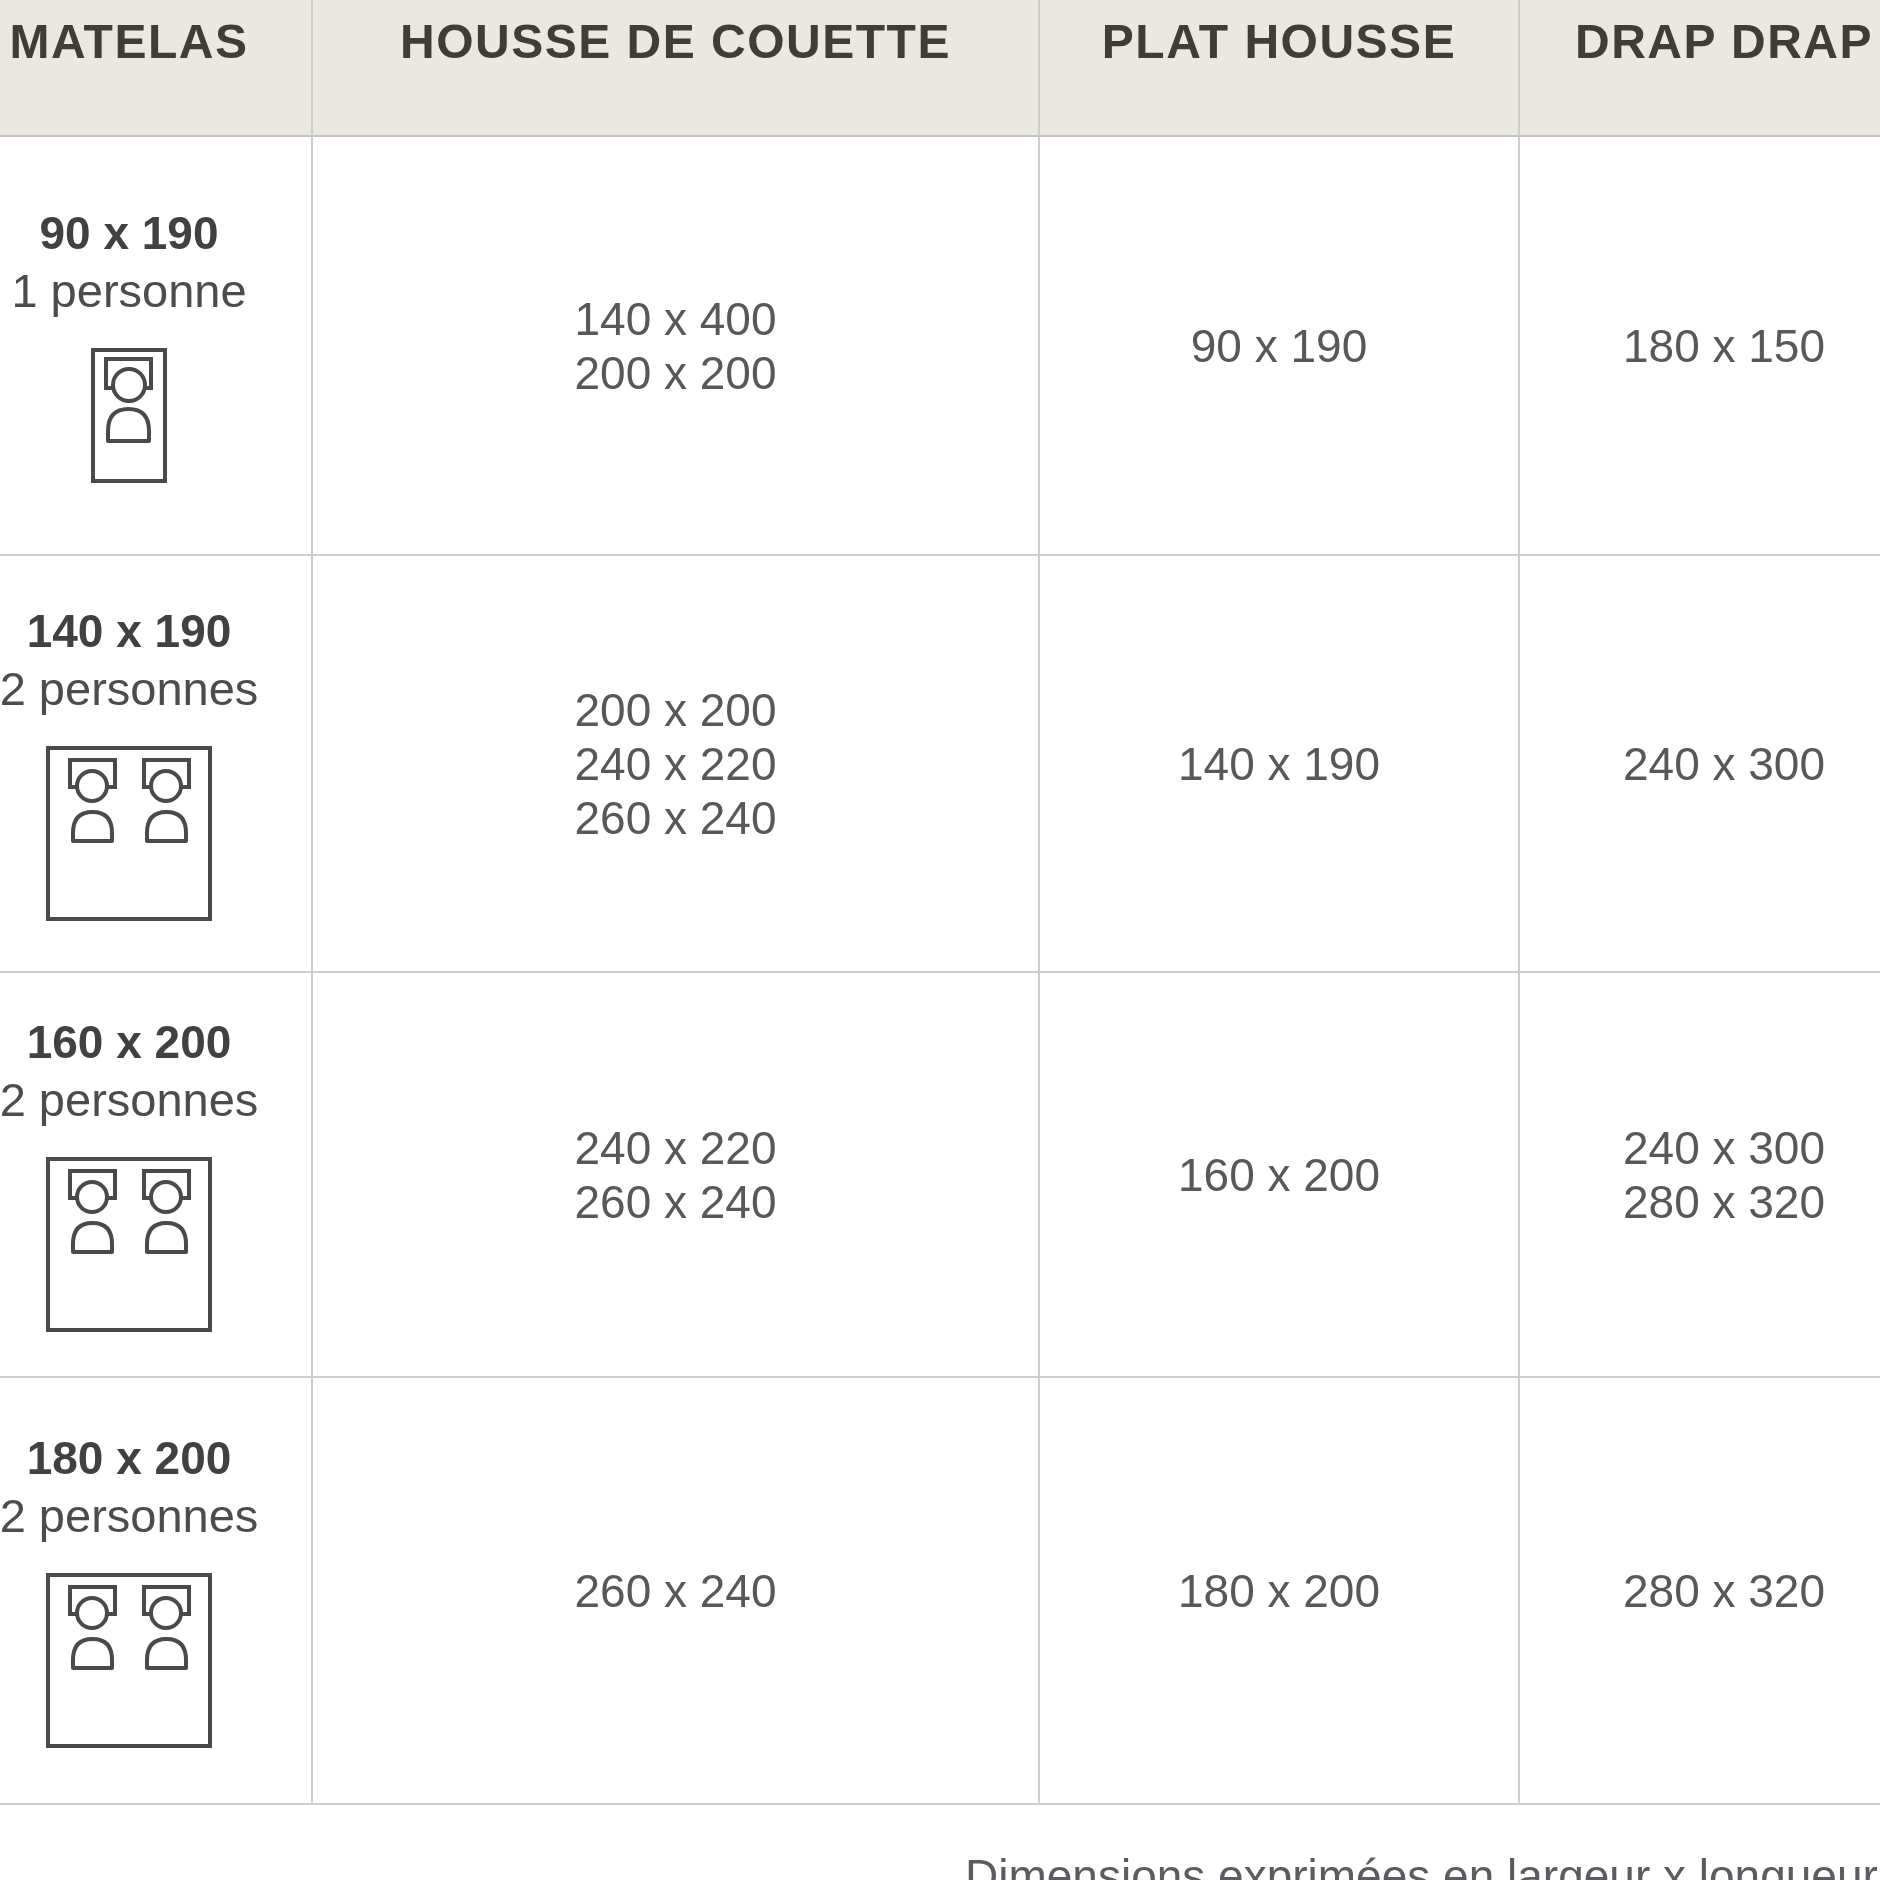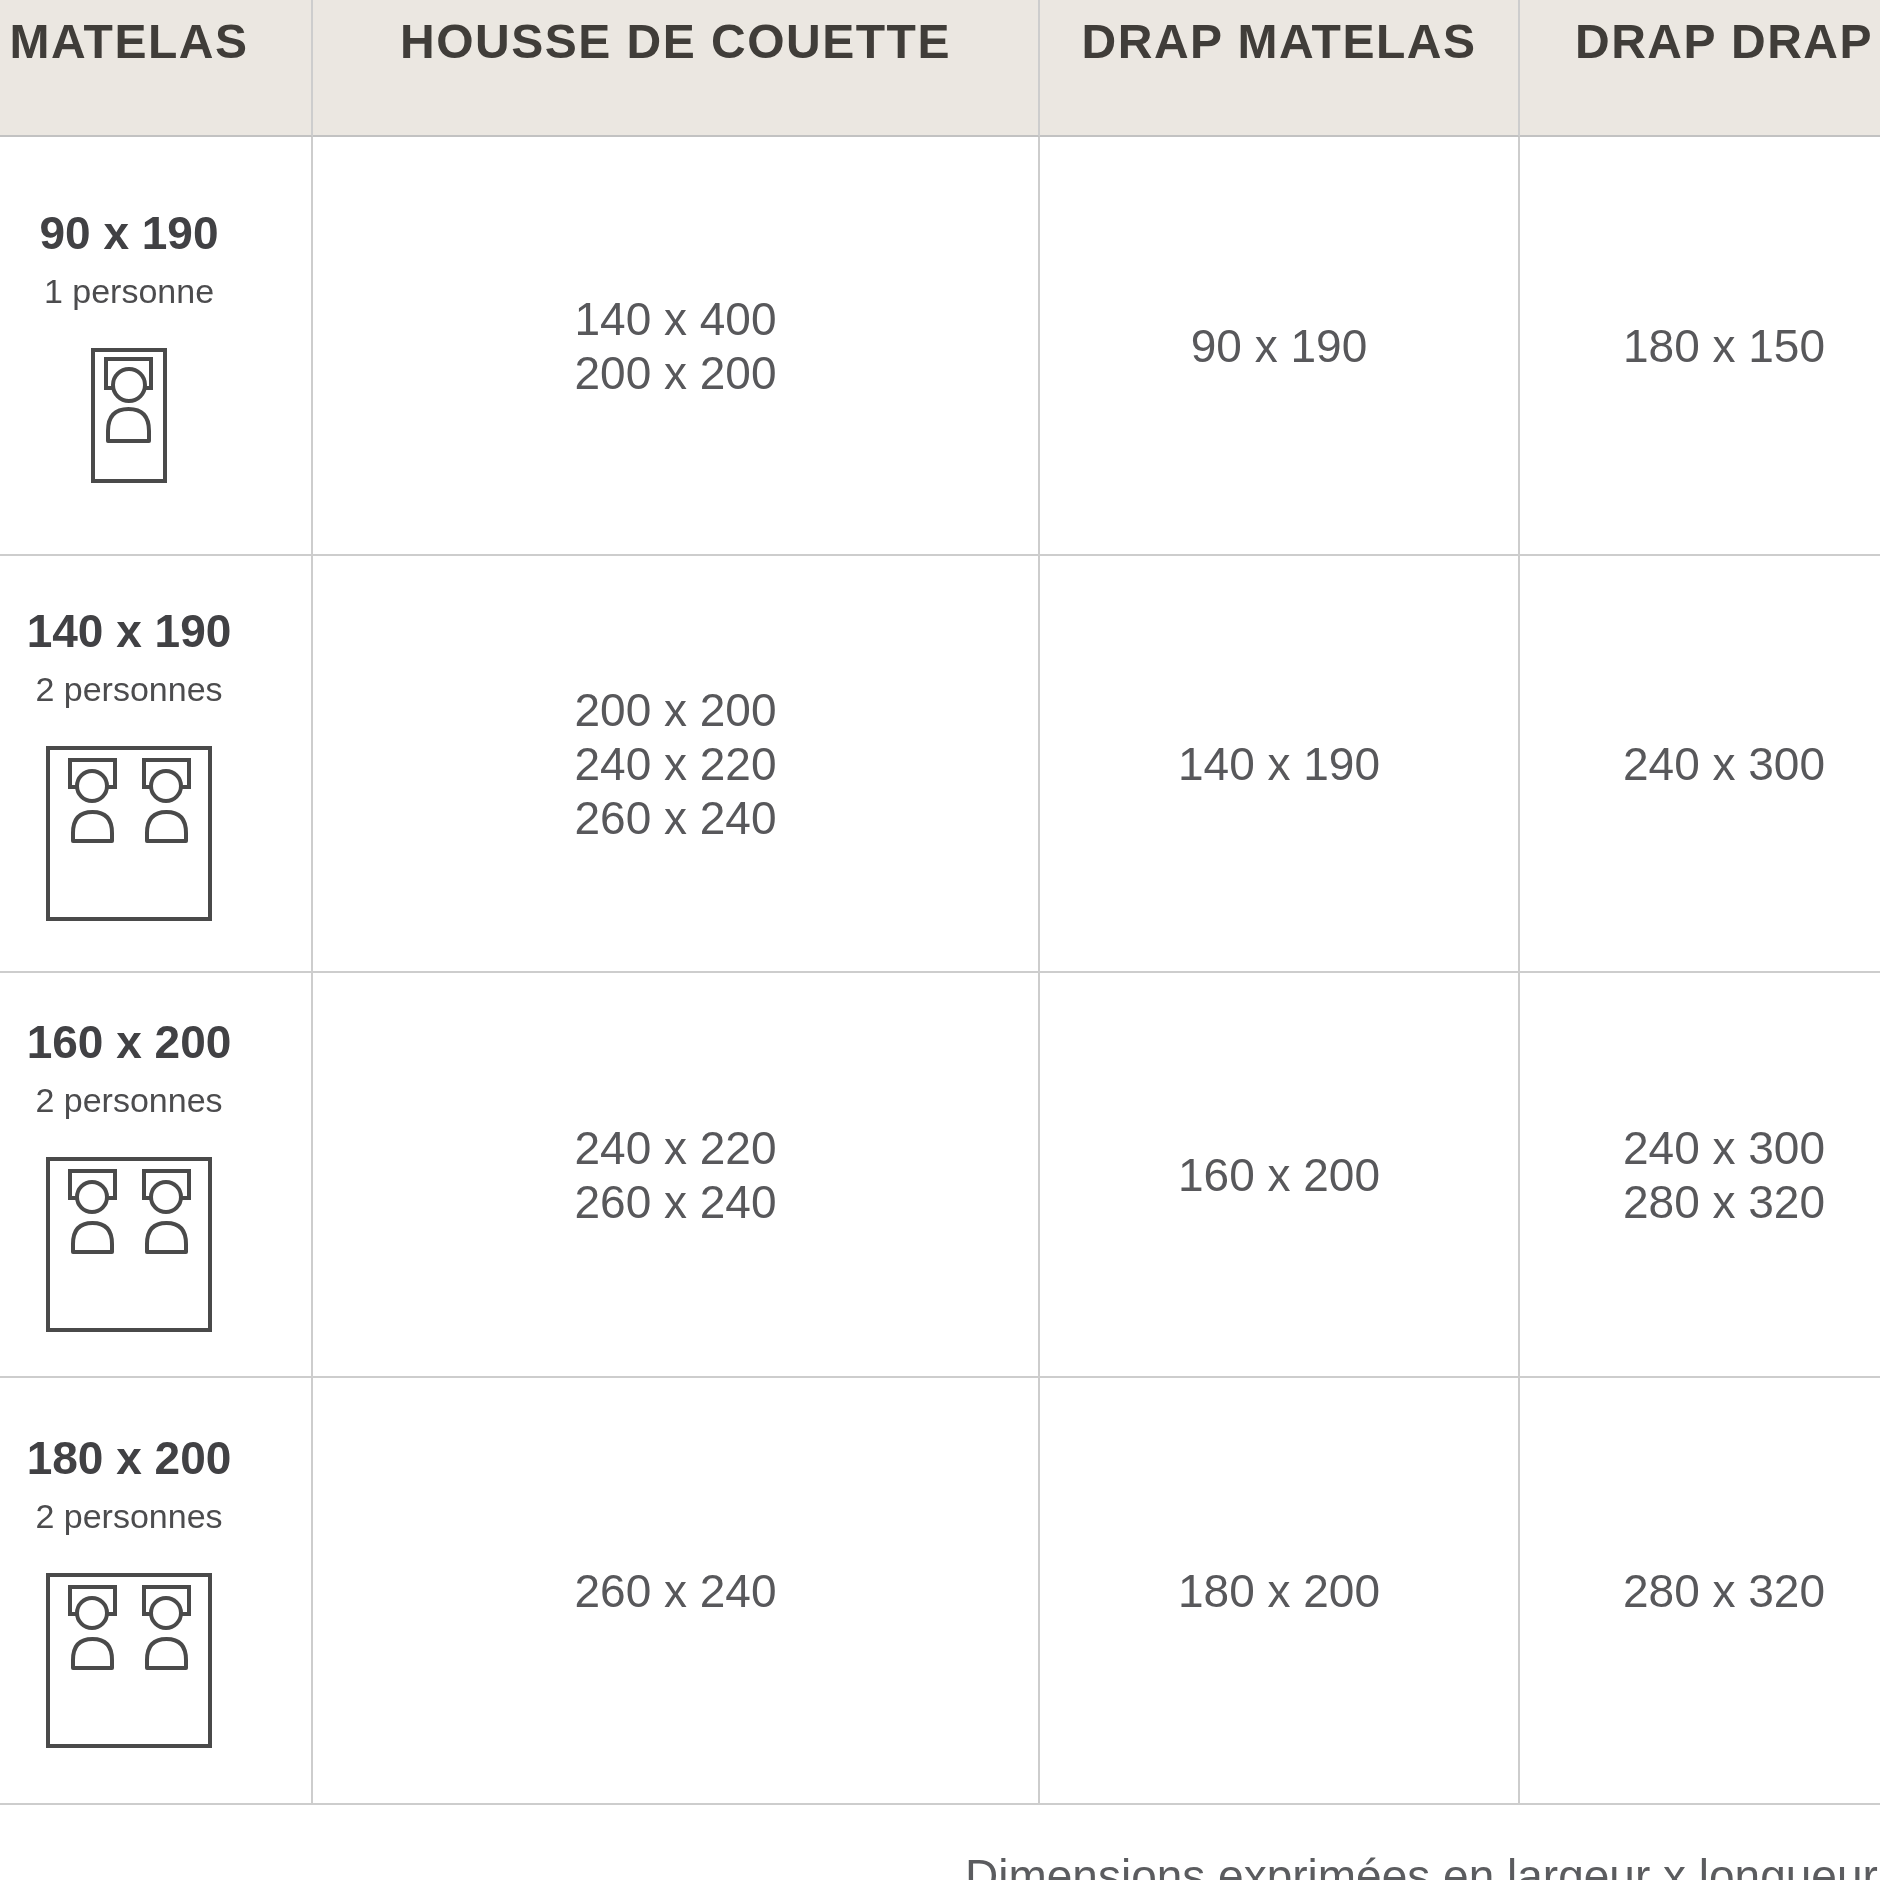--- a/index.html
+++ b/index.html
@@ -30,21 +30,21 @@
   .header-label {
     font-size: 48px; font-weight: bold; letter-spacing: 1.5px;
     color: #403d39; white-space: nowrap;
   }
   .r1 { height: 419px; }
   .r2 { height: 417px; }
   .r3 { height: 405px; }
   .r4 { height: 427px; }
   .mattress-cell { flex-direction: column; }
   .mattress-size { font-size: 46px; font-weight: bold; color: #414144; line-height: 52px; }
-  .mattress-persons { font-size: 34px; color: #4c4c4e; line-height: 52px; margin-top: 6px; white-space: nowrap; }
+  .mattress-persons { font-size: 47px; color: #4c4c4e; line-height: 52px; margin-top: 6px; white-space: nowrap; }
   .bed-icon { margin-top: 30px; display: block; }
   .lines { display: flex; flex-direction: column; align-items: center; }
   .value-line { font-size: 46px; color: #58585b; line-height: 54px; text-align: center; white-space: nowrap; }
   .footer-note {
     position: absolute; left: 965px; top: 1849px;
     font-size: 46px; color: #5b5c5f; white-space: nowrap;
   }
 </style>
 </head>
 <body>
@@ -52,21 +52,21 @@
 <div class="size-table">
 
   <div class="trow header-row">
     <div class="cell c1">
       <span class="header-label">MATELAS</span>
     </div>
     <div class="cell c2">
       <span class="header-label">HOUSSE DE COUETTE</span>
     </div>
     <div class="cell c3">
-      <span class="header-label">DRAP MATELAS</span>
+      <span class="header-label">PLAT HOUSSE</span>
     </div>
     <div class="cell c4">
       <span class="header-label">DRAP DRAP</span>
     </div>
   </div>
 
   <div class="trow r1">
     <div class="cell c1 mattress-cell">
       <div class="mattress-size">90 x 190</div>
       <div class="mattress-persons">1 personne</div>

